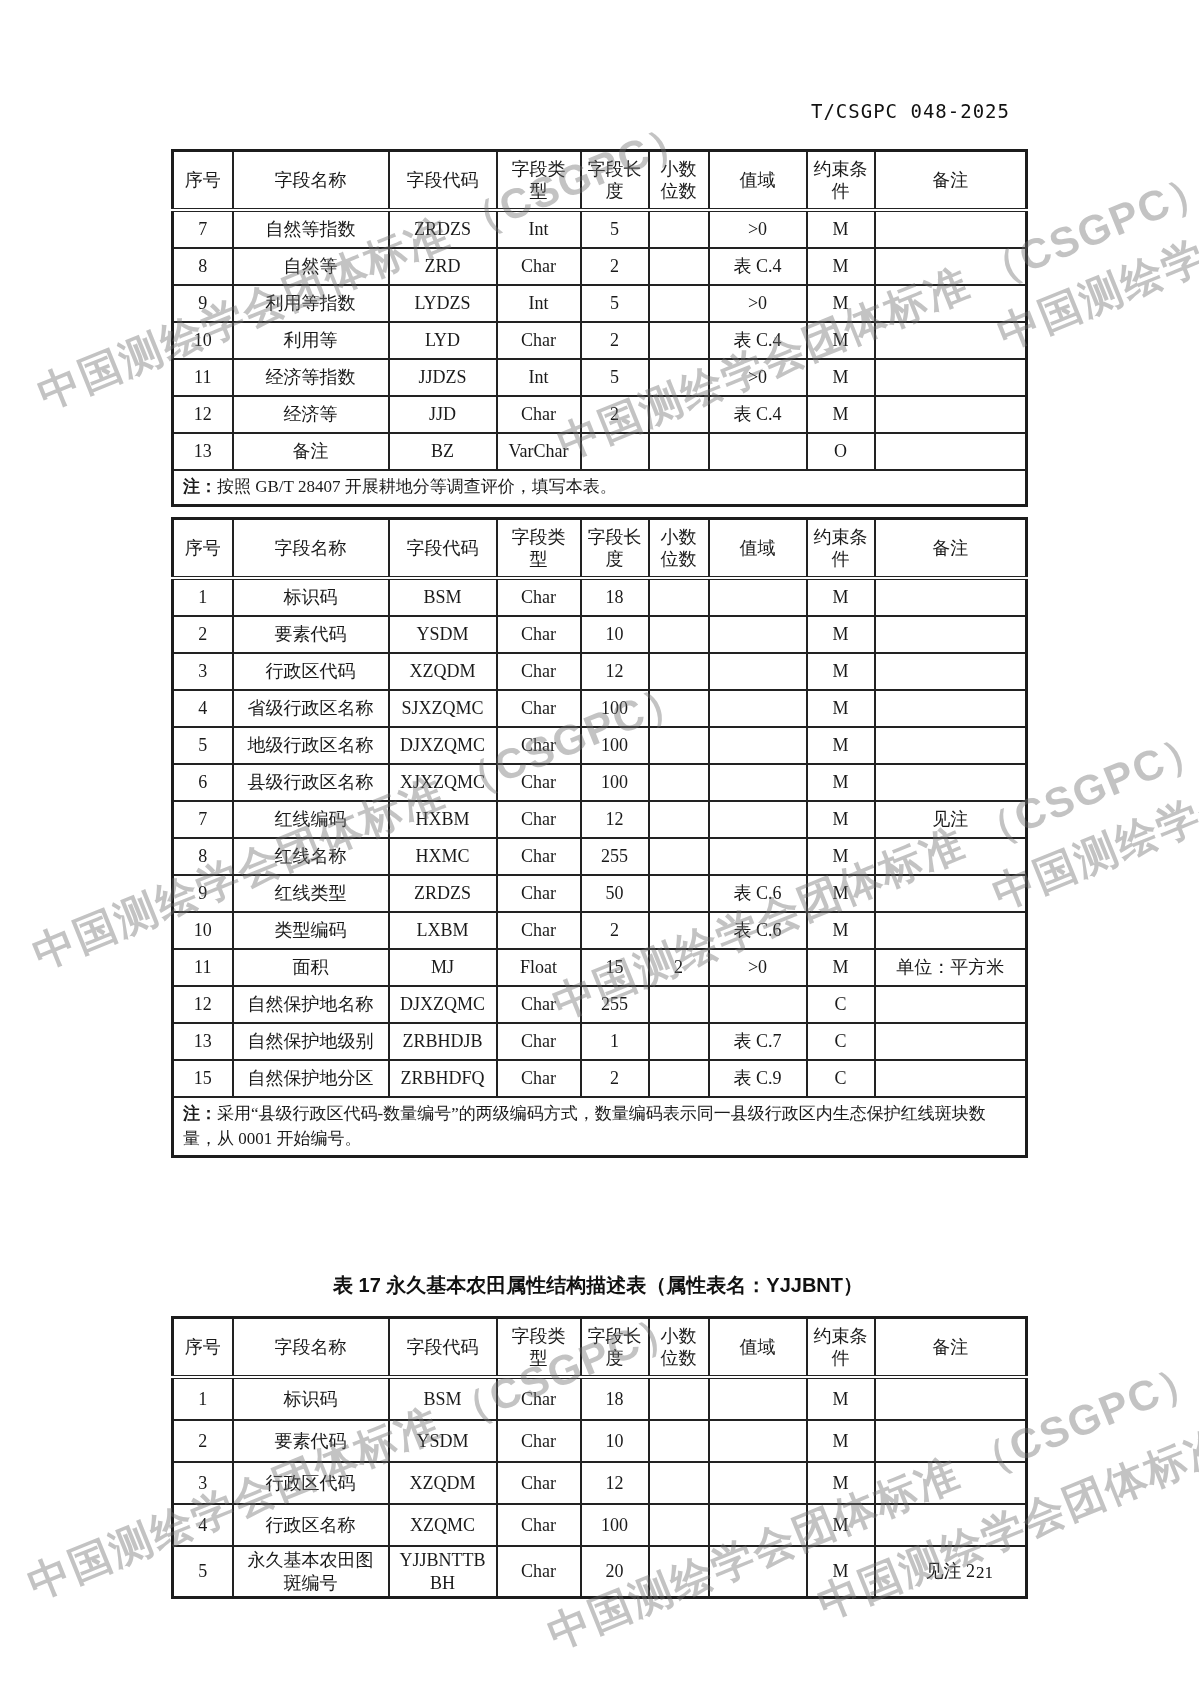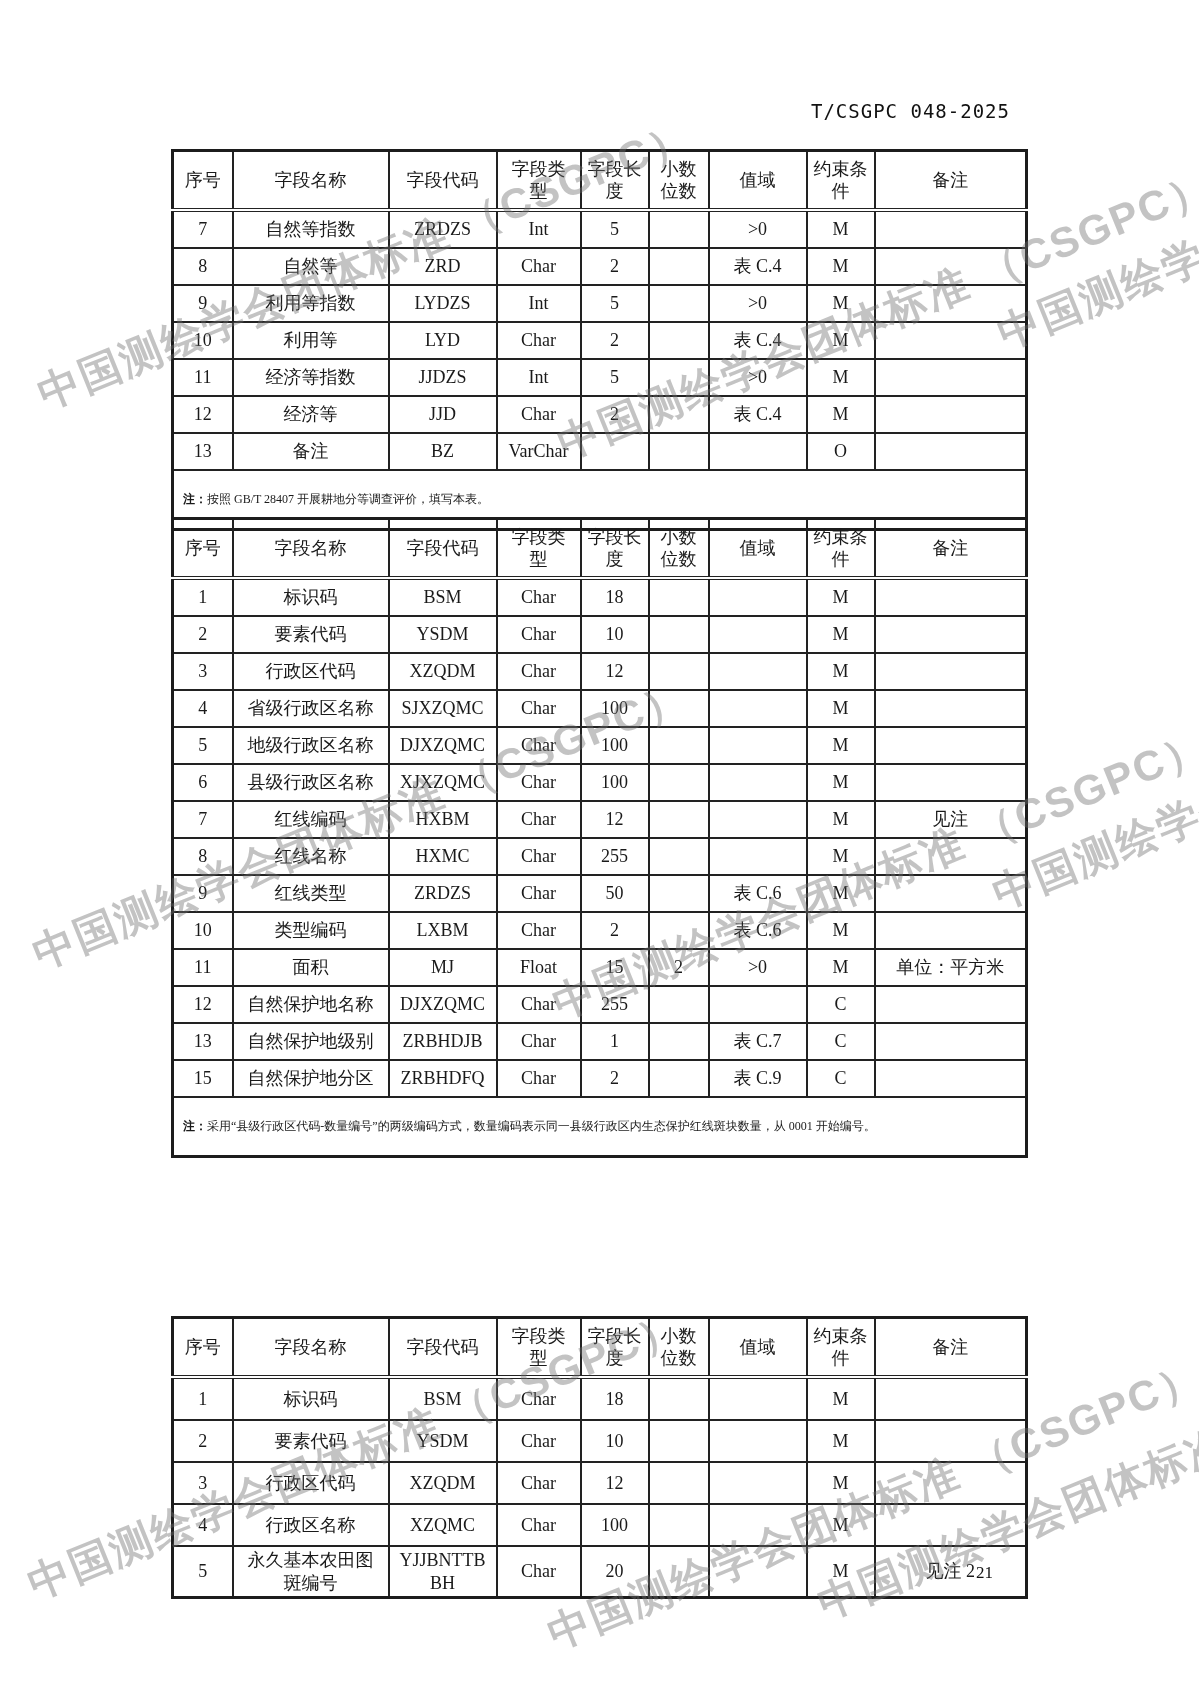--- a/index.html
+++ b/index.html
@@ -32,22 +32,22 @@
     overflow:hidden;
   }
   thead th{
     font-weight:normal;height:52px;
     border-bottom:4px double #222;
   }
   .t15 tbody td{height:31px;}
   .t16 tbody td{height:31px;}
   .t17 tbody td{height:36px;}
   tr.note-row td{
-    height:auto;text-align:left;font-size:12px;
-    padding:20px 9px;line-height:1.45;word-break:normal;
+    height:auto;text-align:left;font-size:17px;
+    padding:4px 9px;line-height:1.45;word-break:normal;
   }
   .note-label{
     font-weight:bold;
     font-family:"Liberation Sans","DejaVu Sans",sans-serif;
   }
   .tbl-title{
     position:absolute;left:171px;width:854px;
     text-align:center;
     font-family:"Liberation Sans","DejaVu Sans",sans-serif;
     font-weight:bold;font-size:20px;color:#111;
@@ -374,20 +374,21 @@
           </tr>
         </tbody>
       <tbody>
         <tr class="note-row">
           <td colspan="9"><span class="note-label">注：</span><span>采用“县级行政区代码-数量编号”的两级编码方式，数量编码表示同一县级行政区内生态保护红线斑块数量，从 0001 开始编号。</span></td>
         </tr>
       </tbody>
     </table>
   </div>
 
+  <div class="tbl-title t17-title">表 17 永久基本农田属性结构描述表（属性表名：YJJBNT）</div>
 
   <div class="tbl t17">
     <table>
       <colgroup>
         <col style="width:60px">
           <col style="width:156px">
           <col style="width:108px">
         <col style="width:84px">
           <col style="width:68px">
           <col style="width:60px">

